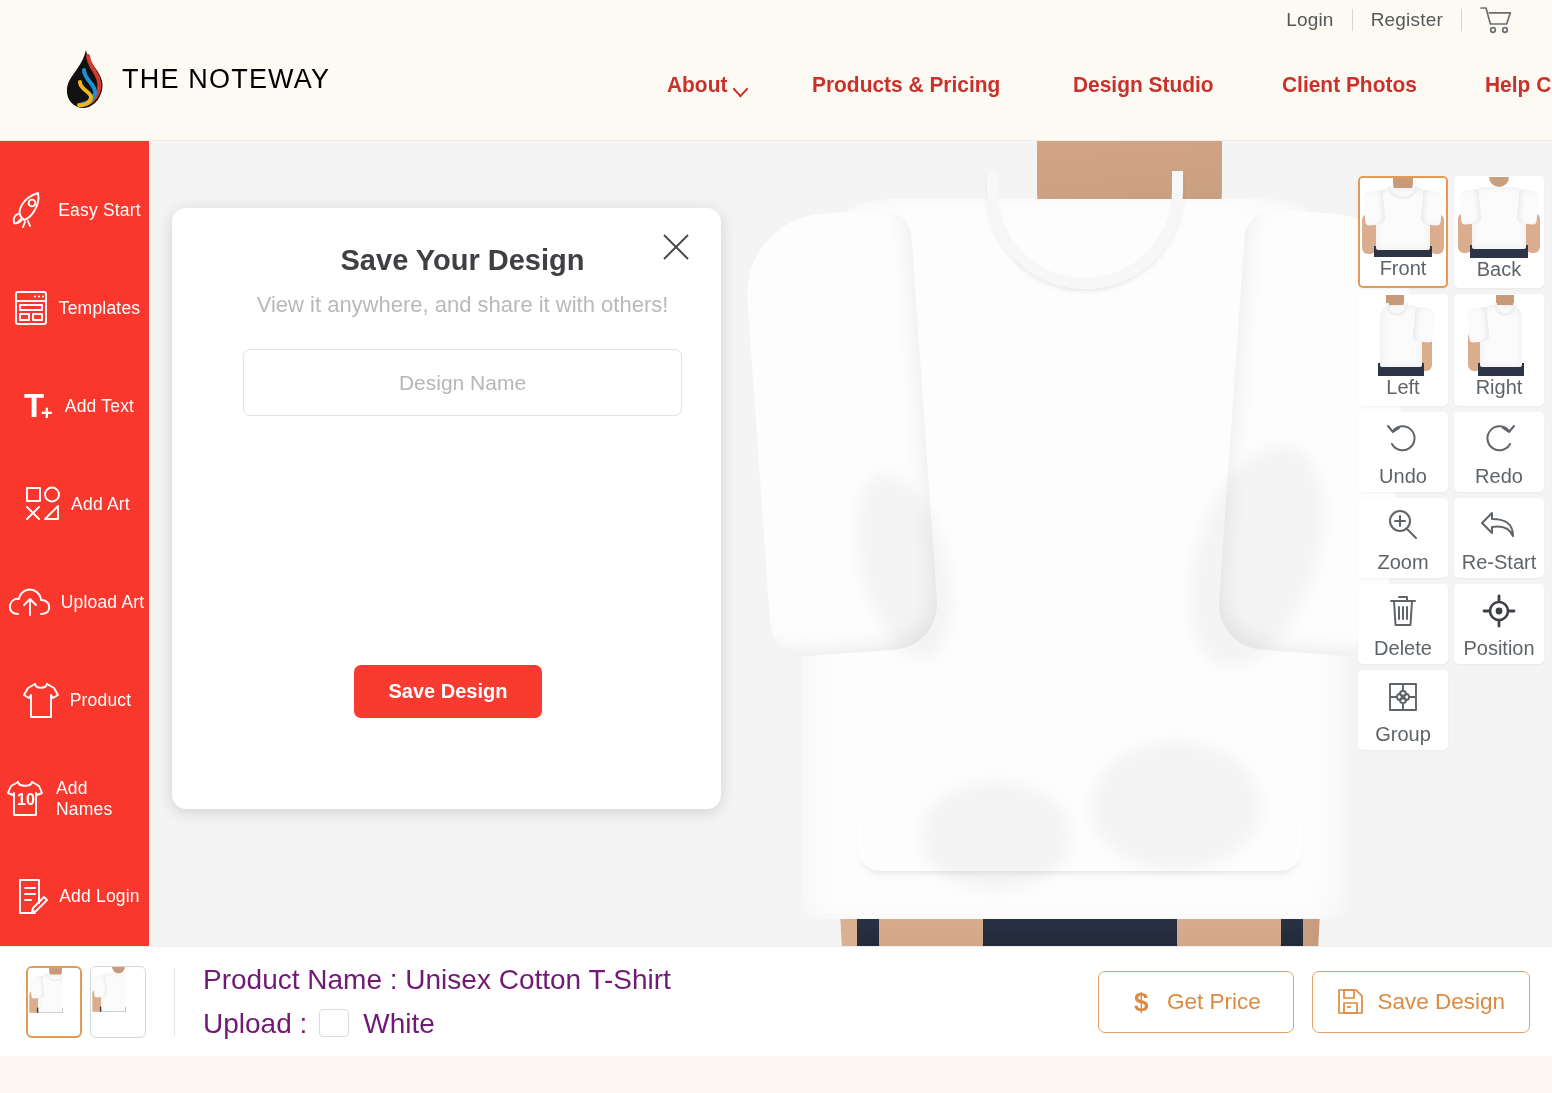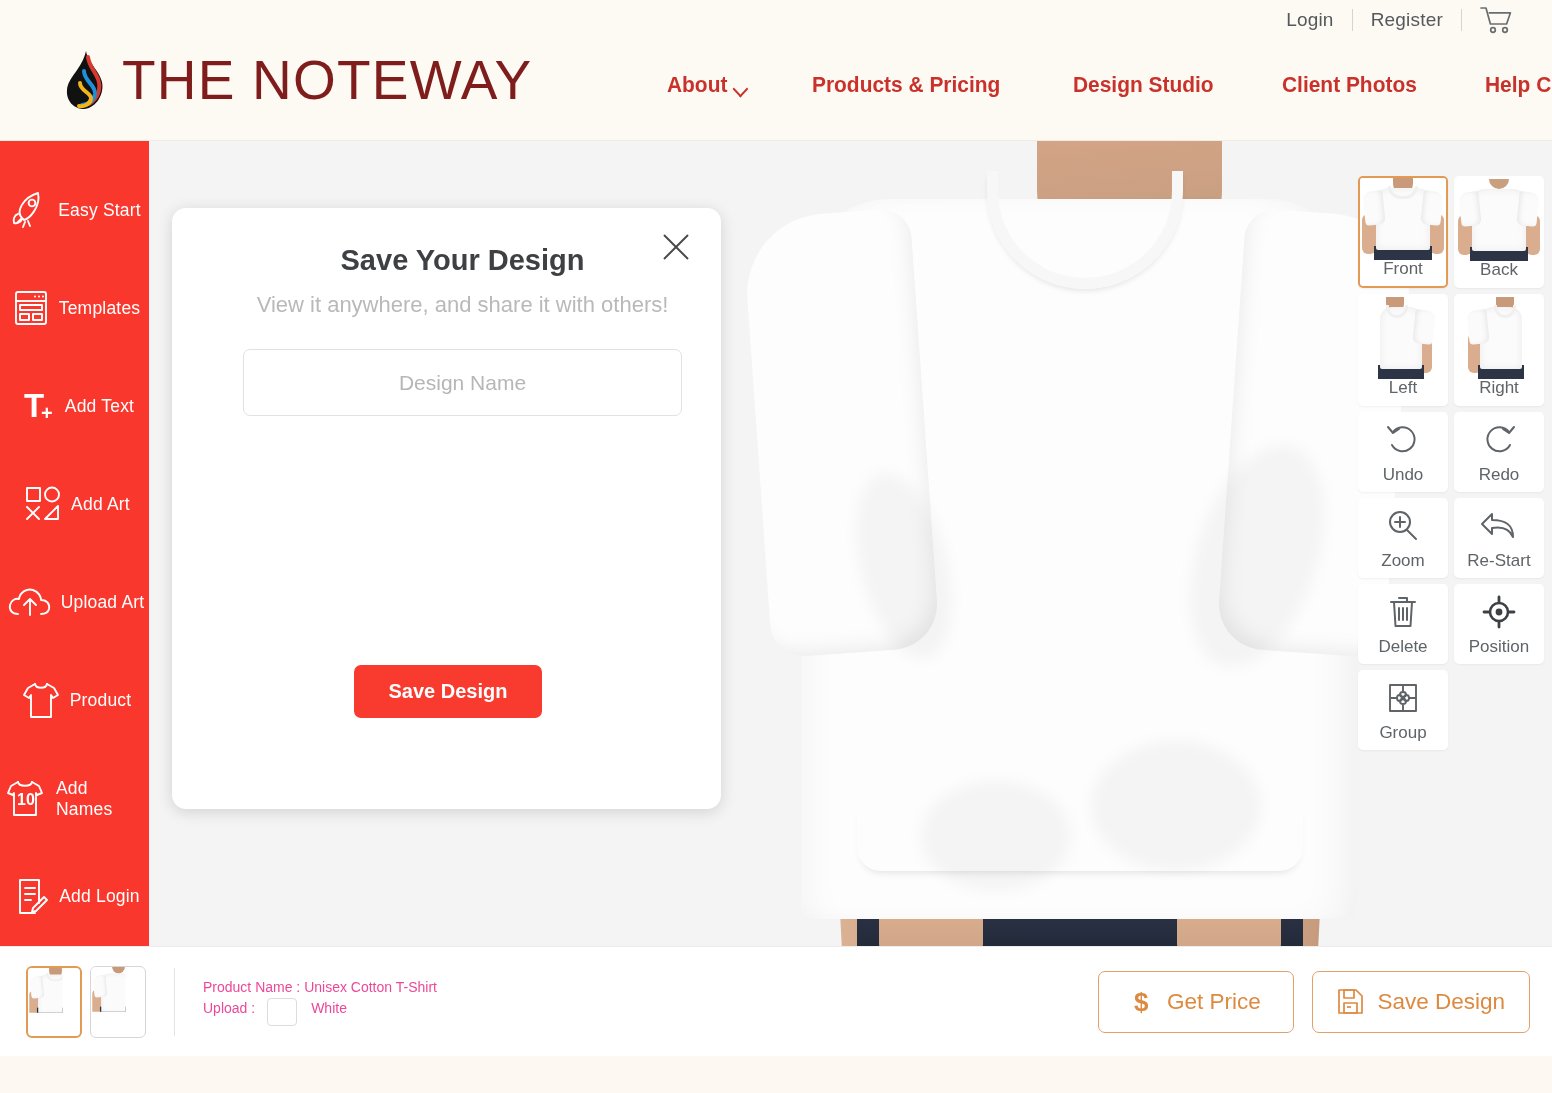--- a/index.html
+++ b/index.html
@@ -28,21 +28,21 @@
     font-family: "Liberation Sans", sans-serif;
   }
   .util-div { width: 1px; height: 22px; background: #d9d4ca; }
   .cart-wrap { padding: 0 14px 0 18px; display:flex; align-items:center; cursor:pointer;}
 
   .brand {
     position: absolute; left: 62px; top: 48px;
     display: flex; align-items: center; gap: 12px;
   }
   .brand-name {
-    font-size: 55px; letter-spacing: 1.2px; color: #7f1d1d;
+    font-size: 27px; letter-spacing: 1.2px; color: #000000;
     font-family: "Liberation Sans", sans-serif; font-weight: 400;
     white-space: nowrap;
   }
 
   .mainnav {
     position: absolute; left: 640px; top: 72px; right: 0;
     display: flex; align-items: center; gap: 0;
   }
   .nav-item {
     color: #c9322b; font-size: 22.5px; font-weight: 700;
@@ -199,21 +199,21 @@
   .tool {
     width: 90px; height: 112px; background: #ffffff; border-radius: 5px;
     border: 1px solid transparent;
     display: flex; flex-direction: column; align-items: center; justify-content: flex-end;
     padding-bottom: 7px; cursor: pointer; position: relative; overflow: hidden;
     box-shadow: 0 1px 2px rgba(0,0,0,.05);
   }
   .tool.small { height: 80px; justify-content: center; gap: 5px; padding-bottom: 0; }
   .tool.selected { border: 2px solid #e39a55; }
   .tool-label {
-    font-size: 17px; color: #5f6468; font-family: "Liberation Sans", sans-serif;
+    font-size: 20px; color: #5f6468; font-family: "Liberation Sans", sans-serif;
     line-height: 1.1;
   }
   .tool-ico { display:flex; align-items:center; justify-content:center; height: 42px; }
 
   
   .thumb { width: 86px; height: 82px; position: relative; overflow: hidden; }
   .tb-bg{ position:absolute; inset:0; background:#fff; }
   .tb-neck{ position:absolute; left:33px; top:0; width:20px; height:16px; background:#c99a79; border-radius:0 0 10px 10px;}
   .tb-shirt{ position:absolute; left:16px; top:10px; width:54px; height:62px; background:#fbfbfb; border-radius:12px 12px 2px 2px; box-shadow: inset 0 0 8px rgba(0,0,0,.07);}
   .tb-slv-l{ position:absolute; left:4px; top:13px; width:20px; height:34px; background:#fbfbfb; border-radius:9px 3px 6px 4px; transform:rotate(-6deg); box-shadow: inset -3px 0 6px -2px rgba(0,0,0,.10);}
@@ -231,22 +231,22 @@
   }
   .bb-thumbs { display: flex; gap: 8px; margin-left: 26px; }
   .bb-thumb {
     width: 56px; height: 72px; border-radius: 6px; border: 1px solid #d6d6d6;
     overflow: hidden; position: relative; background:#fff; cursor: pointer;
   }
   .bb-thumb.sel { border: 2px solid #e39a55; }
   .bb-sep { width: 1px; height: 68px; background: #e4e4e4; margin-left: 28px; }
   .bb-info { margin-left: 28px; }
   .bb-line {
-    font-size: 14px; color: #ec4899; font-family: "Liberation Sans", sans-serif;
-    display: flex; align-items: flex-start; gap: 0; line-height: 1.55;
+    font-size: 28px; color: #701a75; font-family: "Liberation Sans", sans-serif;
+    display: flex; align-items: center; gap: 0; line-height: 1.55;
   }
   .swatch {
     display:inline-block; width: 30px; height: 28px; border: 1px solid #dcdcdc;
     border-radius: 4px; background: #ffffff; margin: 0 14px 0 12px;
     cursor: pointer;
   }
   .bb-actions { margin-left: auto; display: flex; gap: 18px; margin-right: 22px; }
   .obtn {
     height: 62px; min-width: 196px; padding: 0 24px;
     border: 1px solid #e3a169; border-radius: 7px; background: #fff;

